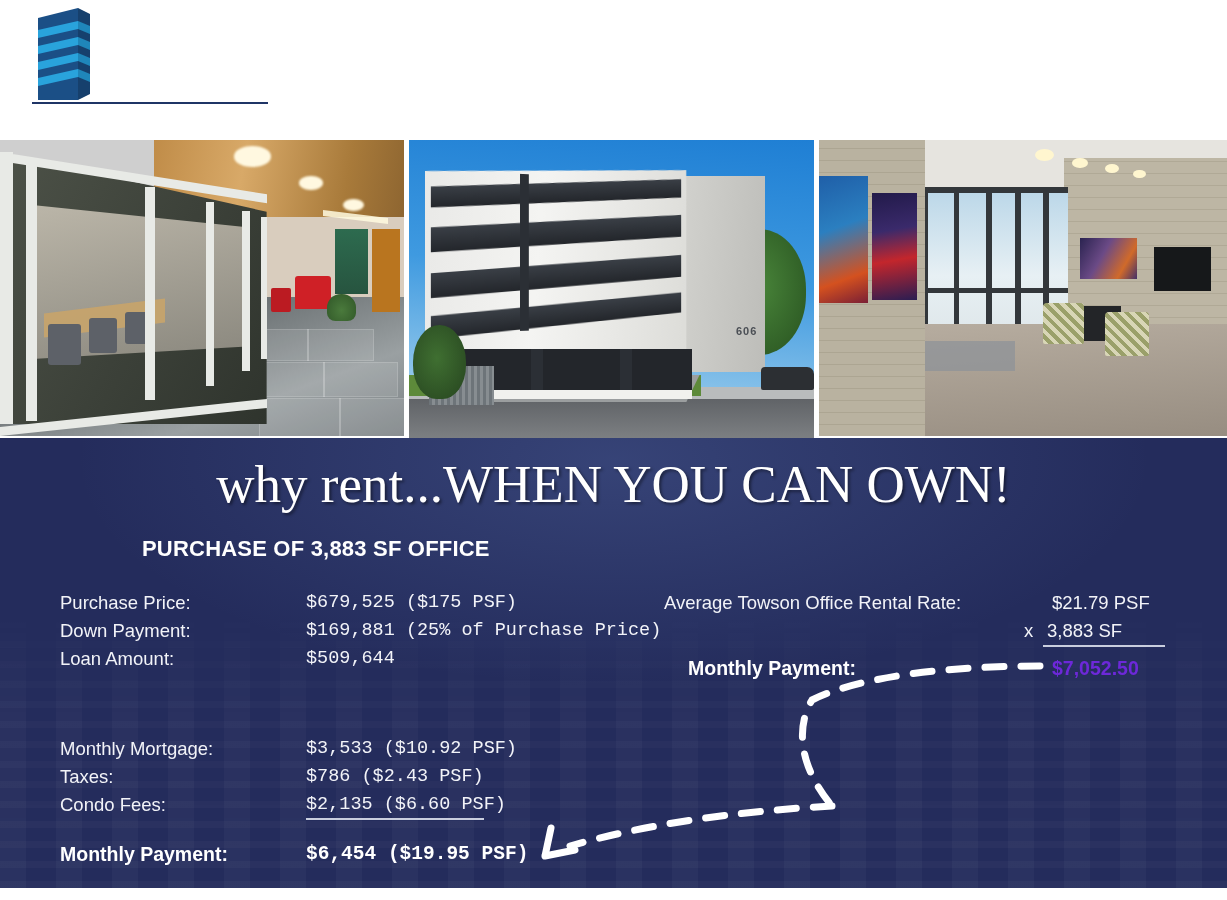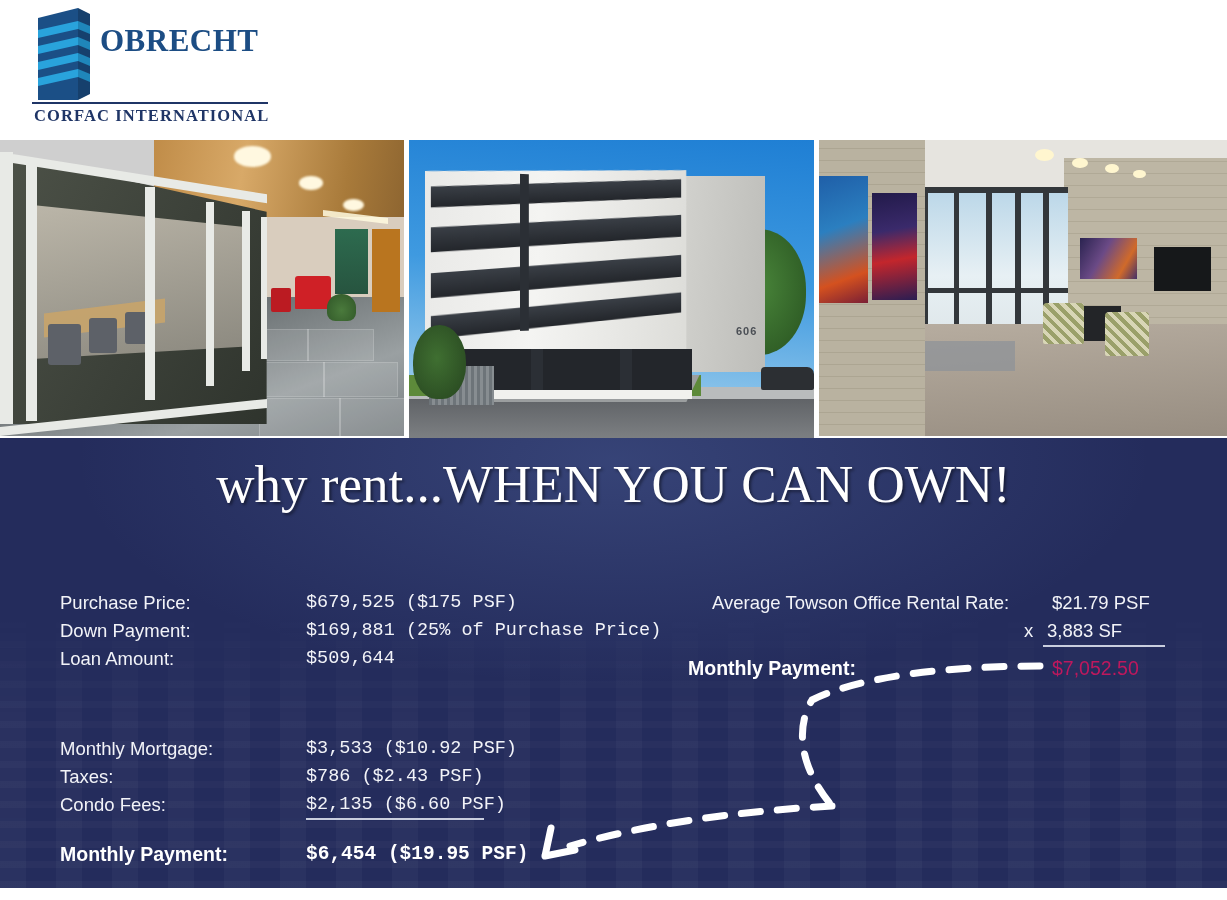--- a/index.html
+++ b/index.html
@@ -138,27 +138,27 @@
   .row .val{position:absolute;top:0;}
 
   
   .p-row{left:60px;font-size:18.5px;}
   .p-row .val{left:246px;font-family:Liberation Mono, monospace;}
   .p-row.total{font-weight:700;color:#ffffff;font-size:19.5px;}
   .p-note{position:absolute;left:60px;color:#f2f3f8;font-size:18.5px;white-space:nowrap;}
   .underline-box{position:absolute;left:306px;width:178px;height:2px;background:#c9cede;}
 
   
-  .l-rate{position:absolute;left:712px;top:592px;font-size:18.5px;color:#f2f3f8;white-space:nowrap;}
+  .l-rate{position:absolute;left:664px;top:592px;font-size:18.5px;color:#f2f3f8;white-space:nowrap;}
   .l-rateval{position:absolute;left:1052px;top:592px;font-size:18.5px;color:#f2f3f8;white-space:nowrap;}
   .l-mult{position:absolute;left:1024px;top:620px;font-size:18.5px;color:#f2f3f8;}
   .l-sf{position:absolute;left:1047px;top:620px;font-size:18.5px;color:#f2f3f8;white-space:nowrap;}
   .l-sfline{position:absolute;left:1043px;top:645px;width:122px;height:2px;background:#c9cede;}
   .l-paylbl{position:absolute;left:688px;top:657px;font-size:19.5px;font-weight:700;color:#fff;white-space:nowrap;}
-  .l-payval{position:absolute;left:1052px;top:657px;font-size:19.5px;font-weight:400;color:#be185d;white-space:nowrap;}
+  .l-payval{position:absolute;left:1052px;top:657px;font-size:19.5px;font-weight:700;color:#6d28d9;white-space:nowrap;}
 
   .arrow{position:absolute;left:0;top:438px;width:1227px;height:450px;pointer-events:none;}
   .bottom-strip{position:absolute;left:0;top:888px;width:1227px;height:12px;background:#fff;}
 </style>
 </head>
 <body>
 
 <div class="flyer">
 
   <div class="header">
@@ -174,24 +174,22 @@
           <path d="M6 70 L46 61 L46 69 L6 78 Z"></path>
         </g>
         <g fill="#1f86ba">
           <path d="M46 13 L58 18 L58 26 L46 21 Z"></path>
           <path d="M46 29 L58 34 L58 42 L46 37 Z"></path>
           <path d="M46 45 L58 50 L58 58 L46 53 Z"></path>
           <path d="M46 61 L58 66 L58 74 L46 69 Z"></path>
         </g>
       </svg>
       <div class="logo-words">
-        <div class="logo-line2">OBRECHT</div>
       </div>
       <div class="logo-rule"></div>
-      <div class="logo-sub">CORFAC INTERNATIONAL</div>
     </div>
 
   </div>
 
   <div class="photos">
 
     <div class="photo p1">
       <div class="c-ceil2"></div>
       <div class="c-backwall"></div>
       <div class="c-floor"></div>
@@ -282,20 +280,21 @@
 
   <div class="panel">
     <div class="panel-glow"></div>
     <div class="panel-texture"></div>
   </div>
 
   <div class="headline">
     <span class="soft">why rent...</span><span>WHEN YOU CAN OWN!</span>
   </div>
 
+  <div class="col-title" id="purchase-title">PURCHASE OF 3,883 SF OFFICE</div>
 
   <div class="row p-row" style="top:592px">
     <span class="lbl">Purchase Price:</span>
     <span class="val">$679,525 ($175 PSF)</span>
   </div>
   <div class="row p-row" style="top:620px">
     <span class="lbl">Down Payment:</span>
     <span class="val">$169,881 (25% of Purchase Price)</span>
   </div>
   <div class="row p-row" style="top:648px">

